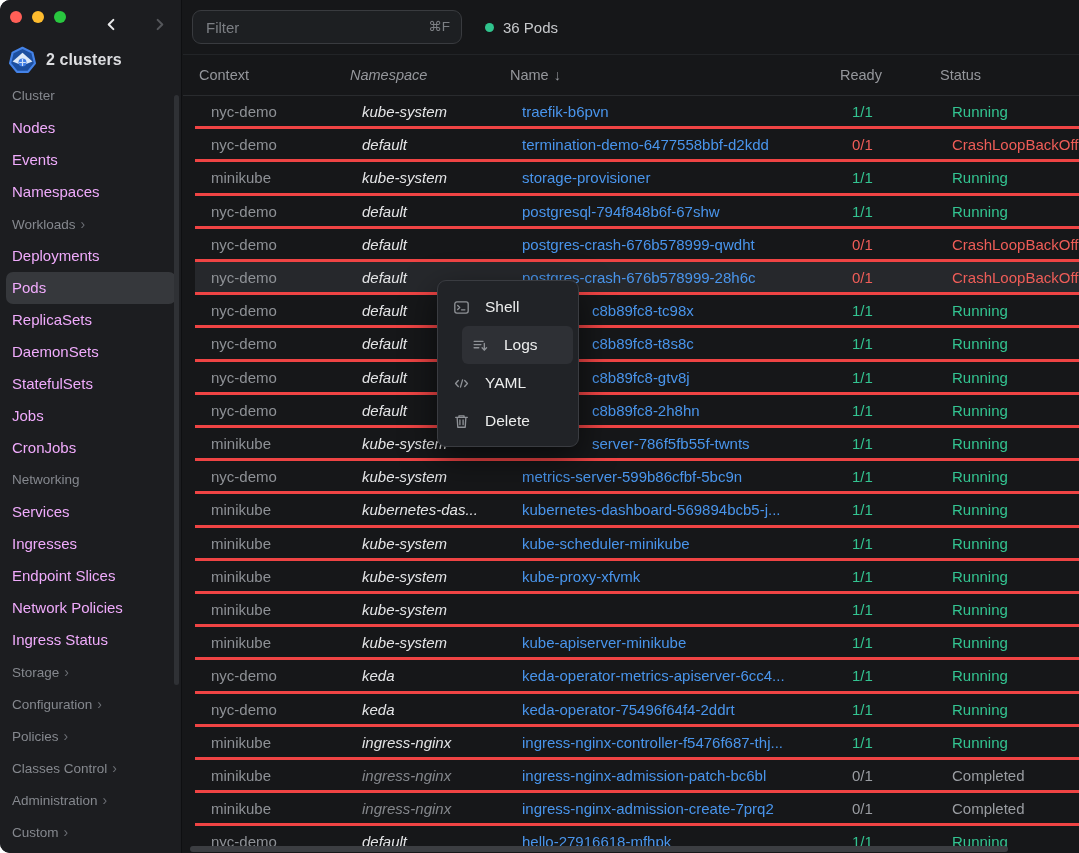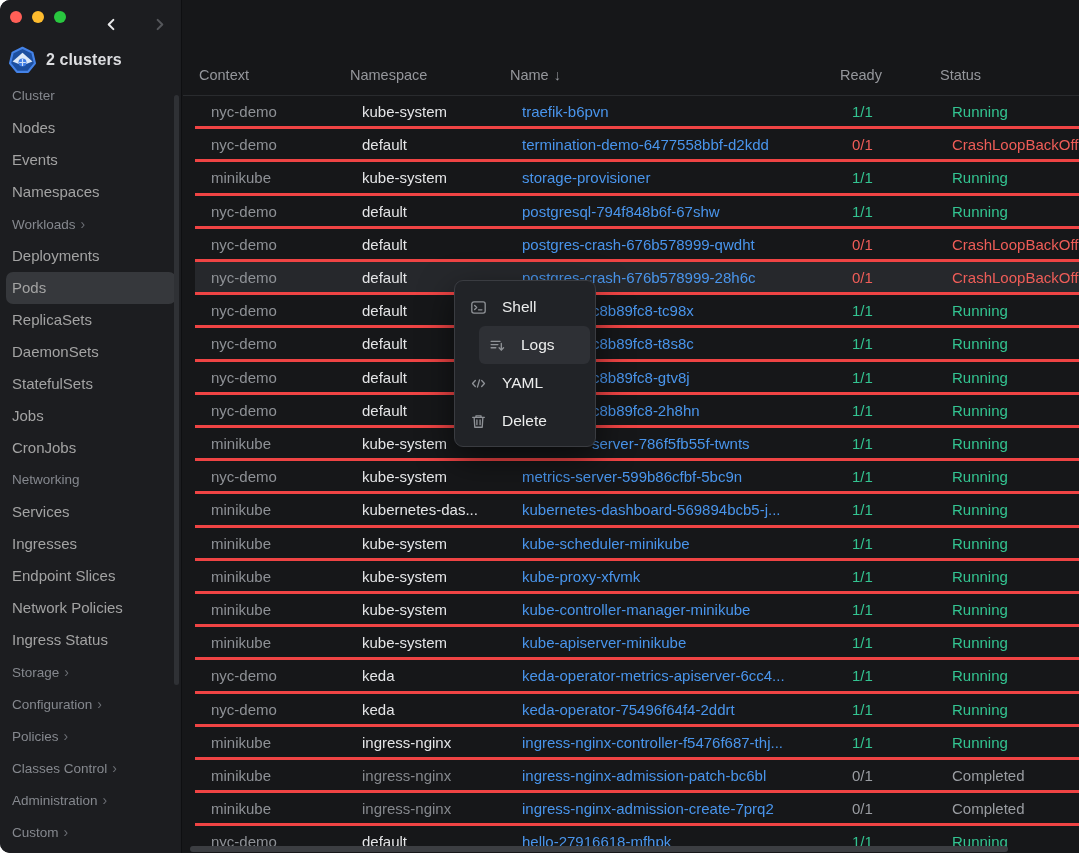--- a/index.html
+++ b/index.html
@@ -15,21 +15,21 @@
   .navbtn{position:absolute;top:11px;width:26px;height:26px;display:flex;align-items:center;justify-content:center;}
   .navbtn svg{width:13px;height:13px;fill:none;stroke-width:2.2;stroke-linecap:round;stroke-linejoin:round;}
   .navbtn.back{left:98px;}  .navbtn.back svg{stroke:#e8e9ea;}
   .navbtn.fwd{left:146px;} .navbtn.fwd svg{stroke:#54565a;}
   .cluster-switch{position:absolute;left:8px;top:44px;height:32px;display:flex;align-items:center;gap:9px;cursor:default;}
   .cluster-switch .logo{width:29px;height:29px;display:block;}
   .cluster-switch .clabel{color:#dcdde0;font-size:16px;font-weight:600;letter-spacing:.1px;}
   .nav{position:absolute;left:0;top:80px;width:182px;}
   .nav-label{height:32px;line-height:32px;padding-left:12px;color:#85888e;font-size:13.5px;}
   .nav-label .chev{color:#6b6e74;margin-left:5px;font-size:14px;}
-  .nav-item{height:32px;line-height:32px;margin:0 6px;padding-left:6px;border-radius:7px;color:#a3a3a3;font-size:15px;cursor:default;white-space:nowrap;}
+  .nav-item{height:32px;line-height:32px;margin:0 6px;padding-left:6px;border-radius:7px;color:#f0abfc;font-size:15px;cursor:default;white-space:nowrap;}
   .nav-item.selected{background:#36383c;}
   .side-scroll{position:absolute;left:174px;top:95px;width:5px;height:590px;border-radius:3px;background:#2f3135;}
   
   .main{position:absolute;left:183px;top:0;width:896px;height:853px;background:#161719;}
   .topbar{position:absolute;left:0;top:0;width:896px;height:55px;border-bottom:1px solid #222427;box-sizing:border-box;}
   .filter-wrap{position:absolute;left:9px;top:10px;width:270px;height:34px;}
   .filter-wrap input{width:100%;height:100%;box-sizing:border-box;background:#1d1f22;border:1px solid #393b3f;border-radius:9px;
        padding:0 46px 0 13px;color:#e8e9ea;font-size:15px;font-family:inherit;outline:none;}
   .filter-wrap input::placeholder{color:#7c7f84;}
   .kbd{position:absolute;right:12px;top:0;line-height:34px;color:#7c7f84;font-size:13.5px;}
@@ -37,32 +37,32 @@
   .pods-dot{width:9px;height:9px;border-radius:50%;}
   .pods-label{color:#c7c9cc;font-size:15px;}
   .thead{position:absolute;left:0;top:55px;width:896px;height:41px;border-bottom:1px solid #292b2e;box-sizing:border-box;}
   .thead .cell{position:absolute;top:0;line-height:40px;color:#95979c;font-size:14.5px;white-space:nowrap;}
   .sort{color:#95979c;margin-left:5px;}
   .tbody{position:absolute;left:0;top:96px;width:896px;height:757px;overflow:hidden;}
   .trow{position:absolute;left:12px;width:896px;height:33.2px;border-bottom:3px solid #ef4444;box-sizing:border-box;}
   .trow.selected{background:#26282c;}
   .trow .cell{position:absolute;top:0;line-height:32px;font-size:15px;white-space:nowrap;}
   .c-context{left:16px;color:#8e9196;}
-  .c-ns{left:167px;color:#e4e5e7;}
+  .c-ns{left:167px;color:#e4e5e7;font-style:italic;}
   .c-ns.dim{color:#85888d;}
   .c-name{left:327px;color:#4995ec;text-align:right;}
   .c-name.partial{left:397px;}
   .c-ready{left:657px;}
   .c-status{left:757px;}
   .state-running{color:#33c491;}
   .state-error{color:#ef5d58;}
   .state-completed{color:#9a9da2;}
   .h-scroll{position:absolute;left:7px;top:846px;width:818px;height:6px;border-radius:3px;background:#3c3e42;z-index:4;}
   
-  .context-menu{position:absolute;left:454px;top:280px;width:142px;height:167px;box-sizing:border-box;z-index:9;
+  .context-menu{position:absolute;left:437px;top:280px;width:142px;height:167px;box-sizing:border-box;z-index:9;
       background:#212327;border:1px solid #3a3c41;border-radius:9px;padding-top:7px;
       box-shadow:0 12px 34px rgba(0,0,0,.55);}
   .menu-item{height:38px;margin:0 5px;border-radius:6px;display:flex;align-items:center;gap:15px;padding-left:10px;box-sizing:border-box;}
   .menu-item.hover{background:#2e3035;margin-left:24px;}
   .menu-icon{width:17px;height:17px;color:#8f9297;flex:0 0 17px;}
   .menu-icon svg{width:17px;height:17px;display:block;fill:none;stroke:currentColor;stroke-width:1.25;stroke-linecap:round;stroke-linejoin:round;}
   .menu-label{color:#eceded;font-size:15.5px;font-weight:500;}
 </style>
 </head>
 <body>
@@ -119,20 +119,30 @@
         <div class="nav-label"><span>Configuration</span><span class="chev">›</span></div>
         <div class="nav-label"><span>Policies</span><span class="chev">›</span></div>
         <div class="nav-label"><span>Classes Control</span><span class="chev">›</span></div>
         <div class="nav-label"><span>Administration</span><span class="chev">›</span></div>
         <div class="nav-label"><span>Custom</span><span class="chev">›</span></div>
       </nav>
     <div class="side-scroll"></div>
   </aside>
 
   <main class="main">
+    <div class="topbar">
+      <div class="filter-wrap">
+        <input type="text" placeholder="Filter" style="">
+        <span class="kbd">⌘F</span>
+      </div>
+      <div class="pods-count">
+        <span class="pods-dot" style="background: rgb(48, 196, 141);"></span>
+        <span class="pods-label">36 Pods</span>
+      </div>
+    </div>
 
     <div class="thead">
       <span class="cell c-context">Context</span>
       <span class="cell c-ns">Namespace</span>
       <span class="cell c-name" style="color:#95979c;">
         <span>Name</span><span class="sort">↓</span>
       </span>
       <span class="cell c-ready" style="color:#95979c;">Ready</span>
       <span class="cell c-status" style="color:#95979c;">Status</span>
     </div>
@@ -239,21 +249,20 @@
         <div class="trow" style="top: 464.8px;">
           <span class="cell c-context">minikube</span>
           <span class="cell c-ns">kube-system</span>
           <span class="cell c-name">kube-proxy-xfvmk</span>
           <span class="cell c-ready state-running">1/1</span>
           <span class="cell c-status state-running">Running</span>
         </div>
         <div class="trow" style="top: 498px;">
           <span class="cell c-context">minikube</span>
           <span class="cell c-ns">kube-system</span>
-          <span class="cell c-name">kube-controller-manager-minikube</span>
           <span class="cell c-ready state-running">1/1</span>
           <span class="cell c-status state-running">Running</span>
         </div>
         <div class="trow" style="top: 531.2px;">
           <span class="cell c-context">minikube</span>
           <span class="cell c-ns">kube-system</span>
           <span class="cell c-name">kube-apiserver-minikube</span>
           <span class="cell c-ready state-running">1/1</span>
           <span class="cell c-status state-running">Running</span>
         </div>

